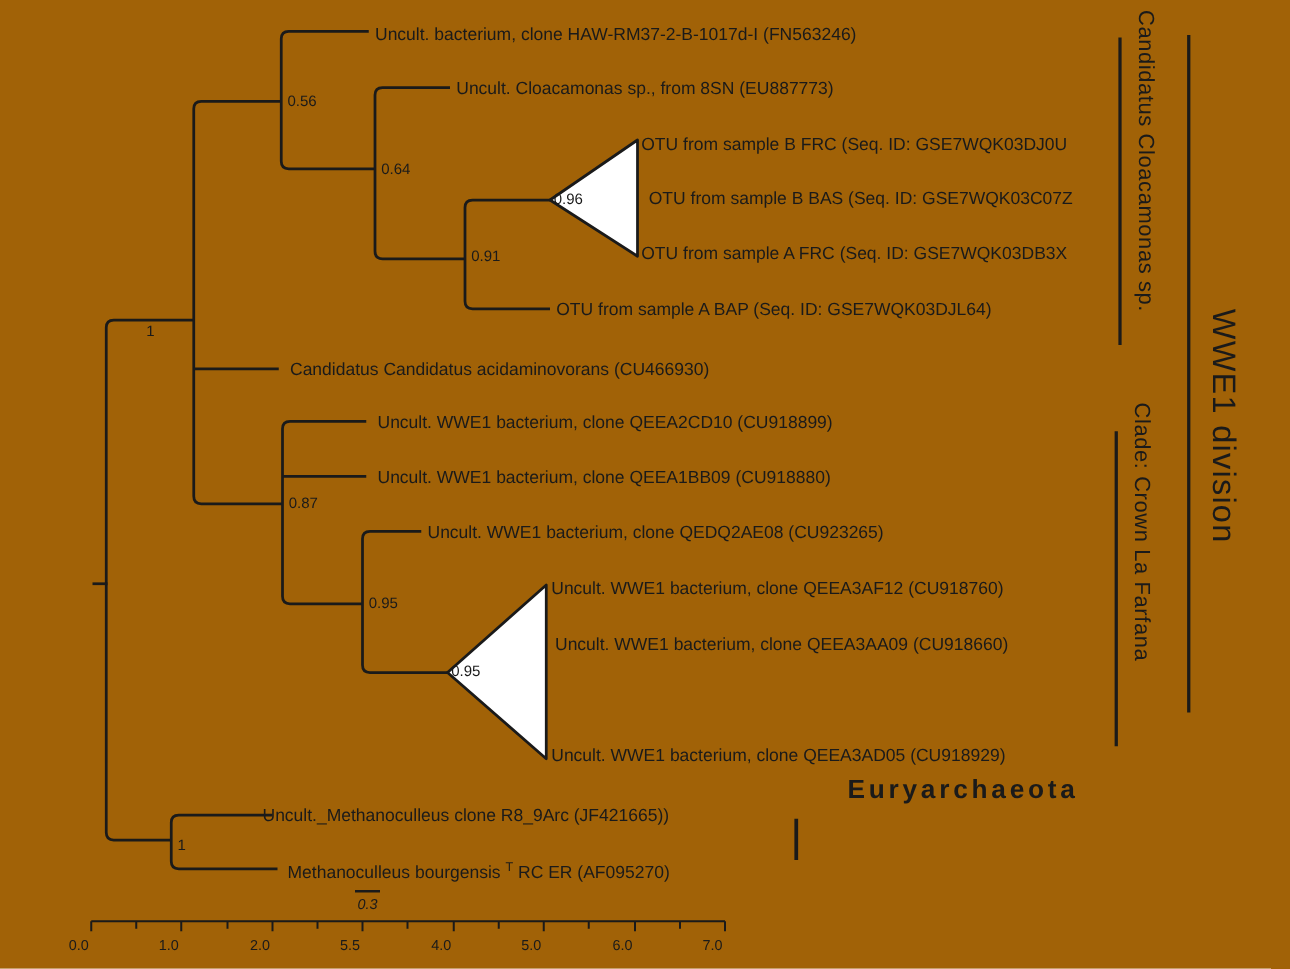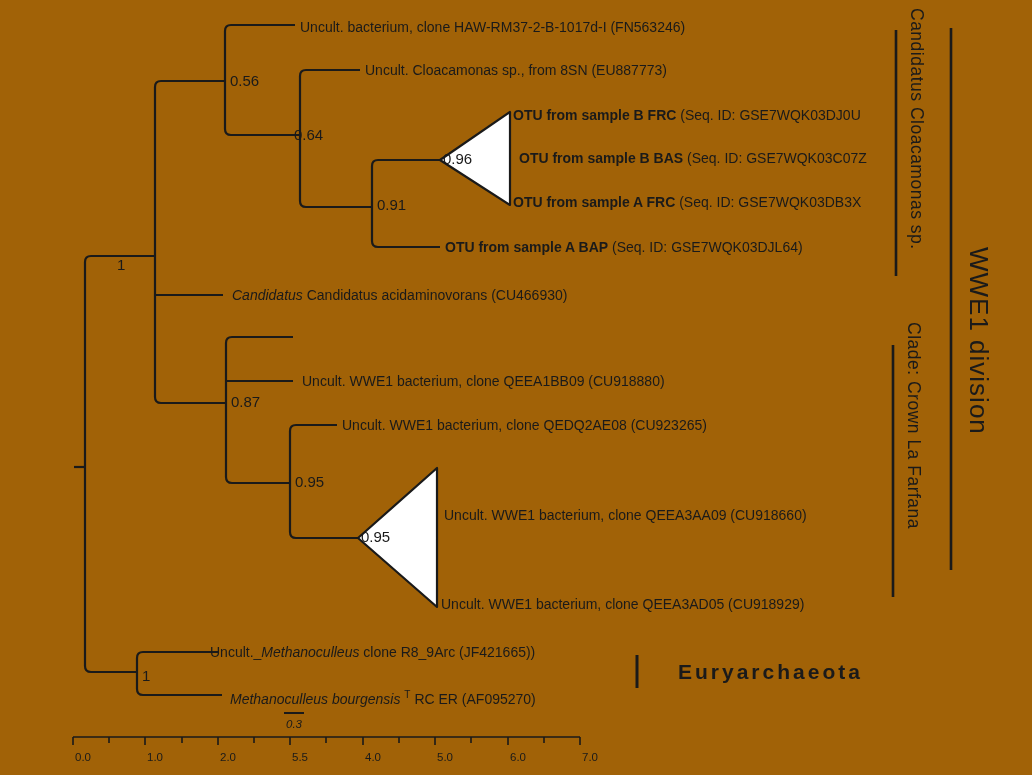--- a/index.html
+++ b/index.html
@@ -7,41 +7,41 @@
     position:relative;width:1032px;height:775px;background:#a16207;
     font-family:"Liberation Sans","DejaVu Sans",sans-serif;color:#1a1a1a;
     overflow:hidden;
     padding-left:20px;
   }
   #tree-svg{position:absolute;left:0;top:0;}
   .leaf{
     position:absolute;font-size:14px;line-height:16px;white-space:nowrap;
     transform:translateY(-8px);
   }
-  .leaf .i{font-style:italic;}
-  .leaf .b{font-weight:bold;}
+  .leaf .i{}
+  .leaf .b{font-weight:normal;}
   .leaf .sup{vertical-align:super;font-size:0.72em;}
   .support{
-    position:absolute;font-size:15px;line-height:12px;white-space:nowrap;
+    position:absolute;font-size:12px;line-height:12px;white-space:nowrap;
   }
   .vlabel{
     position:absolute;writing-mode:vertical-rl;white-space:nowrap;
     font-size:17.5px;letter-spacing:0.5px;
   }
   .vlabel-big{
     position:absolute;writing-mode:vertical-rl;white-space:nowrap;
     font-size:26px;letter-spacing:1px;
   }
   .outgroup-label{
     position:absolute;font-size:21px;font-weight:600;letter-spacing:3px;
     white-space:nowrap;
   }
   .scale-label{position:absolute;font-size:11.5px;white-space:nowrap;font-style:italic;}
   .axis-label{
-    position:absolute;font-size:11.5px;width:36px;text-align:right;
+    position:absolute;font-size:11.5px;width:36px;text-align:left;
     white-space:nowrap;
   }
 </style>
 </head>
 <body>
 
 <div id="canvas">
 
   <svg id="tree-svg" width="1032" height="775" viewBox="0 0 1032 775">
     <g fill="none" stroke="#1a1a1a" stroke-width="2.2" stroke-linejoin="round">
@@ -82,42 +82,44 @@
     <path d="M637,655 V688" stroke="#1a1a1a" stroke-width="3"></path>
   </svg>
 
   <div class="leaf" style="left:300px;top:27px"><span>Uncult. bacterium, clone HAW-RM37-2-B-1017d-I (FN563246)</span></div>
   <div class="leaf" style="left:365px;top:70px"><span>Uncult. Cloacamonas sp., from 8SN (EU887773)</span></div>
   <div class="leaf" style="left:513px;top:115px"><span class="b">OTU from sample B FRC</span><span>  (Seq. ID: GSE7WQK03DJ0U</span></div>
   <div class="leaf" style="left:519px;top:158px"><span class="b">OTU from sample B BAS</span><span>  (Seq. ID: GSE7WQK03C07Z</span></div>
   <div class="leaf" style="left:513px;top:202px"><span class="b">OTU from sample A FRC</span><span>  (Seq. ID: GSE7WQK03DB3X</span></div>
   <div class="leaf" style="left:445px;top:247px"><span class="b">OTU from sample A BAP</span><span> (Seq. ID: GSE7WQK03DJL64)</span></div>
   <div class="leaf" style="left:232px;top:295px"><span class="i">Candidatus</span><span> Candidatus acidaminovorans (CU466930)</span></div>
+  <div class="leaf" style="left:302px;top:337px"><span>Uncult. WWE1 bacterium, clone QEEA2CD10 (CU918899)</span></div>
   <div class="leaf" style="left:302px;top:381px"><span>Uncult. WWE1 bacterium, clone QEEA1BB09 (CU918880)</span></div>
   <div class="leaf" style="left:342px;top:425px"><span>Uncult. WWE1 bacterium, clone QEDQ2AE08  (CU923265)</span></div>
+  <div class="leaf" style="left:441px;top:470px"><span>Uncult. WWE1 bacterium,  clone QEEA3AF12 (CU918760)</span></div>
   <div class="leaf" style="left:444px;top:515px"><span>Uncult. WWE1 bacterium, clone QEEA3AA09 (CU918660)</span></div>
   <div class="leaf" style="left:441px;top:604px"><span>Uncult. WWE1 bacterium, clone QEEA3AD05 (CU918929)</span></div>
   <div class="leaf" style="left:210px;top:652px"><span>Uncult._</span><span class="i">Methanoculleus</span><span> clone R8_9Arc  (JF421665))</span></div>
   <div class="leaf" style="left:230px;top:695px"><span class="i">Methanoculleus bourgensis </span><span class="sup">T</span><span> RC ER (AF095270)</span></div>
 
   <div class="support" style="left:117px;top:259px">1</div>
   <div class="support" style="left:230px;top:75px">0.56</div>
-  <div class="support" style="left:294px;top:129px">0.64</div>
+  <div class="support" style="left:305px;top:129px">0.64</div>
   <div class="support" style="left:443px;top:153px">0.96</div>
   <div class="support" style="left:377px;top:199px">0.91</div>
   <div class="support" style="left:231px;top:396px">0.87</div>
   <div class="support" style="left:295px;top:476px">0.95</div>
   <div class="support" style="left:361px;top:531px">0.95</div>
   <div class="support" style="left:142px;top:670px">1</div>
 
   <div class="vlabel" style="left:906px;top:8px">Candidatus Cloacamonas sp.</div>
   <div class="vlabel" style="left:903px;top:322px">Clade: Crown La Farfana</div>
   <div class="vlabel-big" style="left:963px;top:247px">WWE1 division</div>
 
-  <div class="outgroup-label" style="left:678px;top:660px">Euryarchaeota</div>
+  <div class="outgroup-label" style="left:678px;top:620px">Euryarchaeota</div>
 
   <div class="scale-label" style="left:286px;top:718px">0.3</div>
 
   <div class="axis-label" style="left:55px;top:751px">0.0</div>
   <div class="axis-label" style="left:127px;top:751px">1.0</div>
   <div class="axis-label" style="left:200px;top:751px">2.0</div>
   <div class="axis-label" style="left:272px;top:751px">5.5</div>
   <div class="axis-label" style="left:345px;top:751px">4.0</div>
   <div class="axis-label" style="left:417px;top:751px">5.0</div>
   <div class="axis-label" style="left:490px;top:751px">6.0</div>

